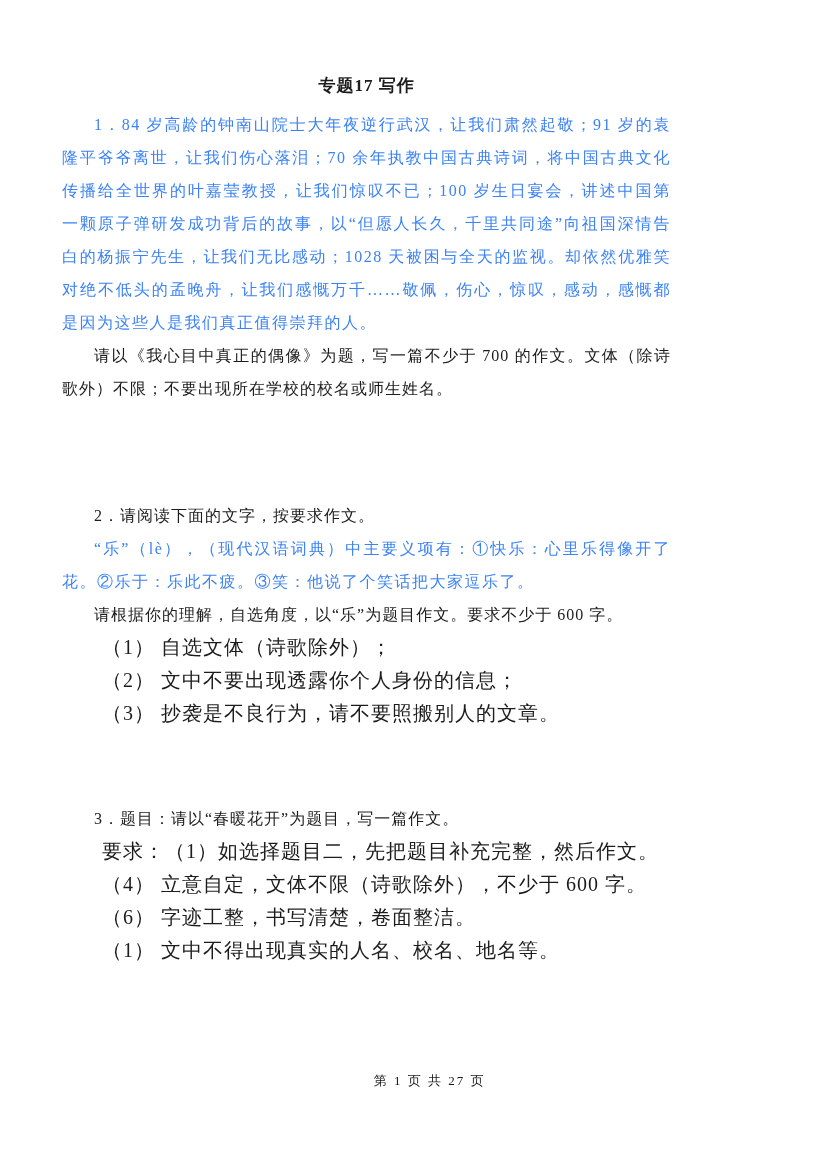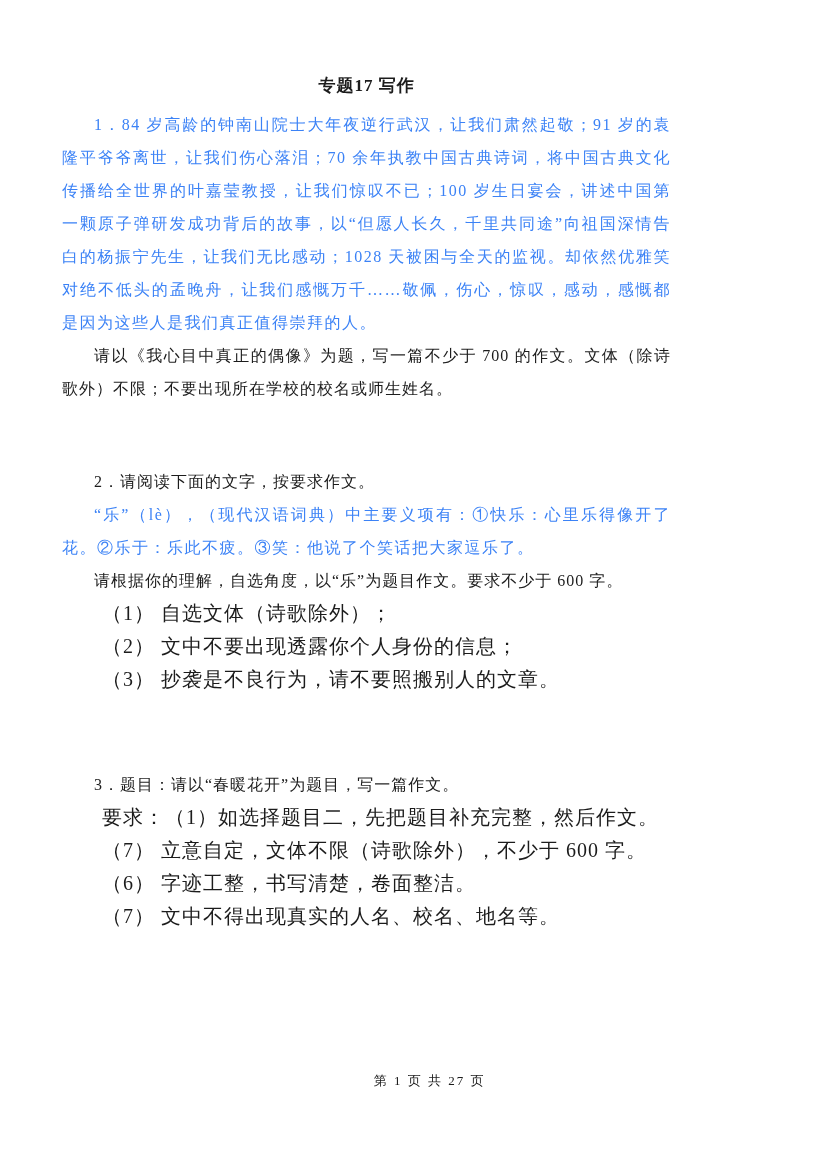--- a/index.html
+++ b/index.html
@@ -30,21 +30,21 @@
     line-height: 33px;
     text-align: justify;
     letter-spacing: 1px;
   }
   .indent { text-indent: 2em; }
   .quoted {
     
     letter-spacing: 1.5px;
     color: #3b82f6;
   }
-  .section-2 { margin-top: 60px; }
+  .section-2 { margin-top: 94px; }
   .section-3 { margin-top: 72px; }
   .req-line { font-size: 20px; line-height: 33px; text-indent: 2em; letter-spacing: 1px; }
   .footer {
     position: absolute;
     left: 16px;
     top: 1072px;
     width: 827px;
     text-align: center;
     font-size: 13px;
     letter-spacing: 2px;
@@ -68,20 +68,20 @@
     <p class="para indent quoted">“乐”（lè），（现代汉语词典）中主要义项有：①快乐：心里乐得像开了花。②乐于：乐此不疲。③笑：他说了个笑话把大家逗乐了。</p>
     <p class="para indent">请根据你的理解，自选角度，以“乐”为题目作文。要求不少于 600 字。</p>
     <p class="req-line">（1） 自选文体（诗歌除外）；</p>
     <p class="req-line">（2） 文中不要出现透露你个人身份的信息；</p>
     <p class="req-line">（3） 抄袭是不良行为，请不要照搬别人的文章。</p>
   </div>
 
   <div class="section-3">
     <p class="para indent">3．题目：请以“春暖花开”为题目，写一篇作文。</p>
     <p class="req-line">要求：（1）如选择题目二，先把题目补充完整，然后作文。</p>
-    <p class="req-line">（7） 立意自定，文体不限（诗歌除外），不少于 600 字。</p>
+    <p class="req-line">（4） 立意自定，文体不限（诗歌除外），不少于 600 字。</p>
     <p class="req-line">（6） 字迹工整，书写清楚，卷面整洁。</p>
-    <p class="req-line">（7） 文中不得出现真实的人名、校名、地名等。</p>
+    <p class="req-line">（1） 文中不得出现真实的人名、校名、地名等。</p>
   </div>
 
   <div class="footer">第 1 页 共 27 页</div>
 
 </div>
 
 </body></html>

